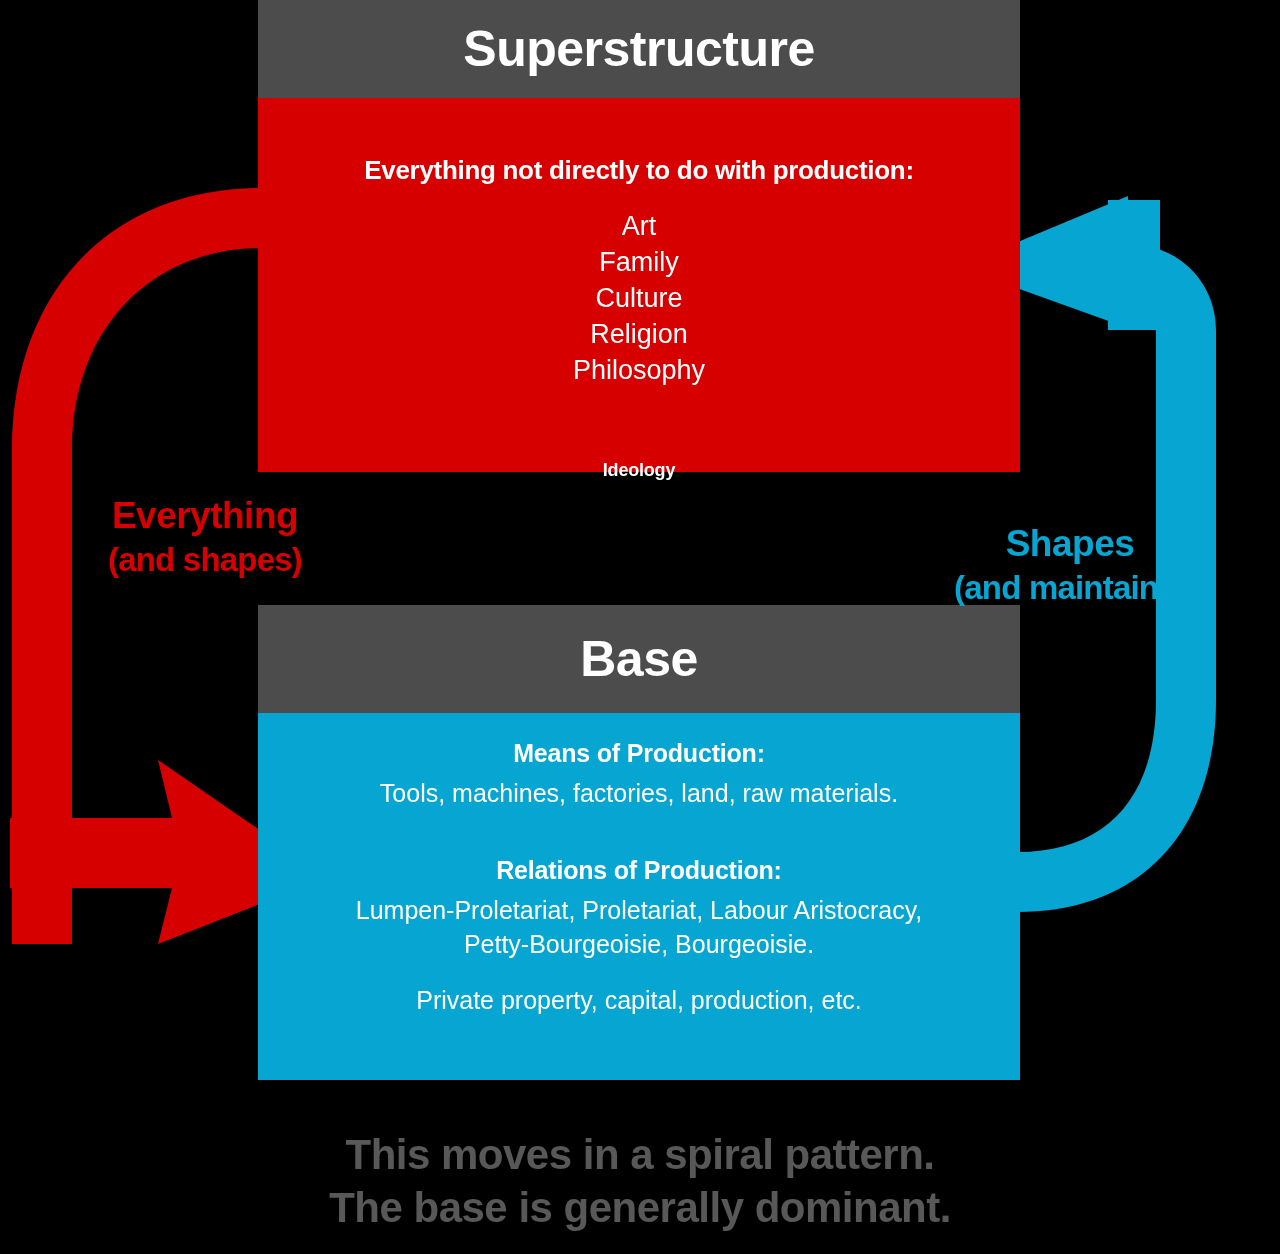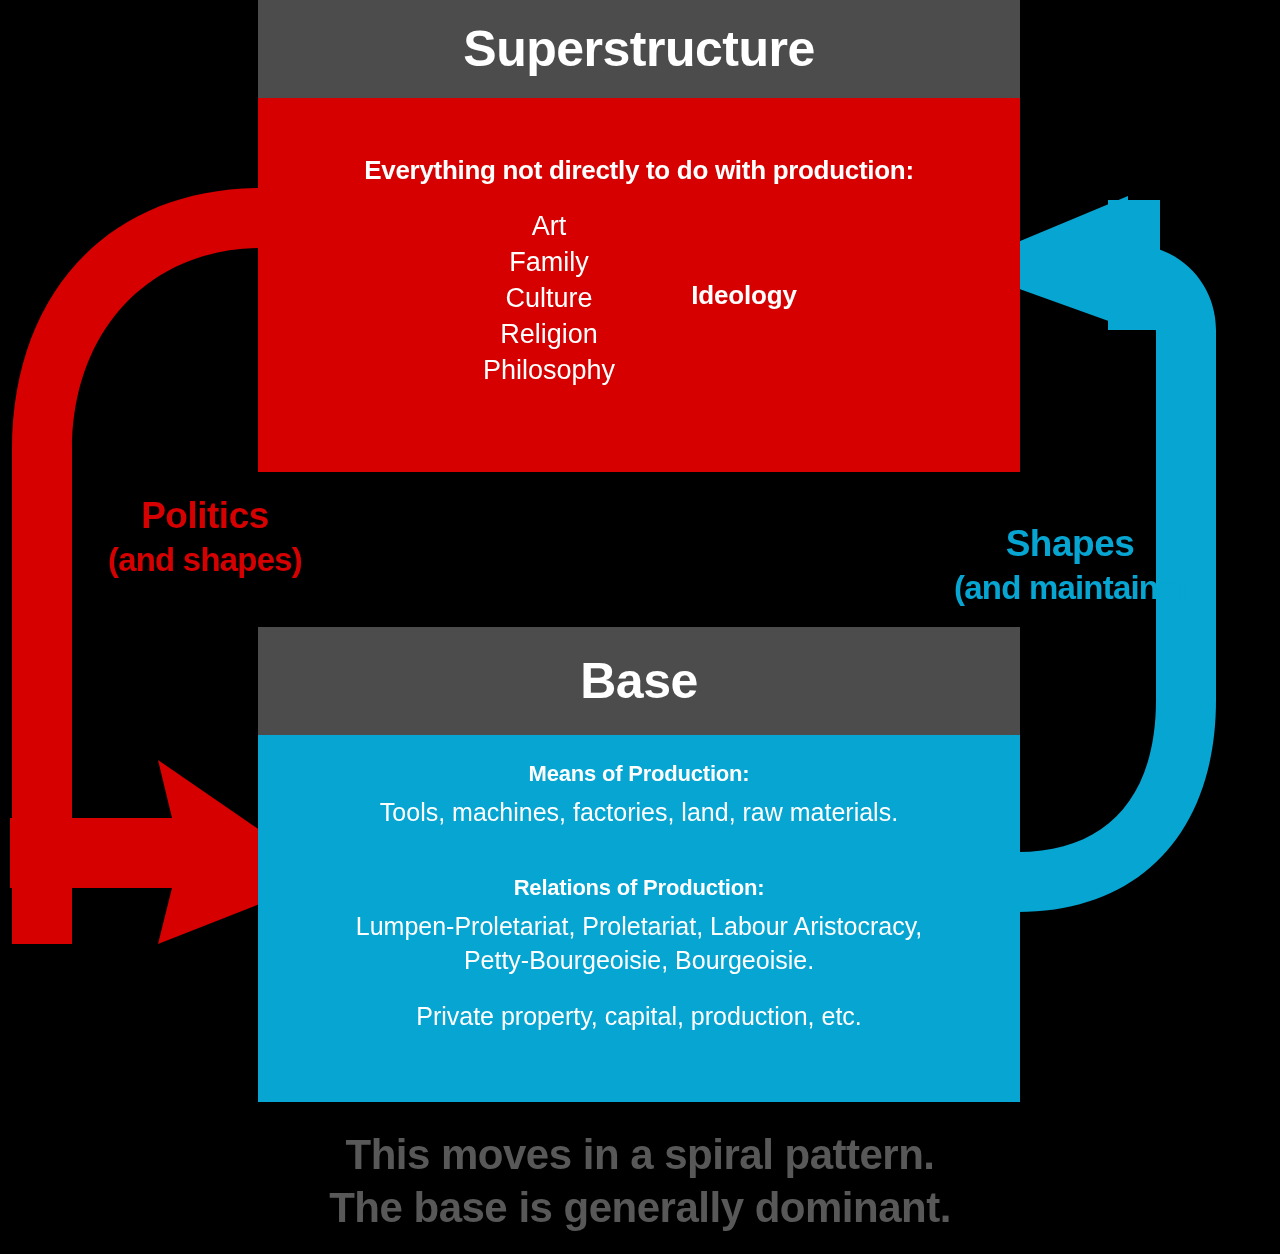--- a/index.html
+++ b/index.html
@@ -66,64 +66,65 @@
     color: #ffffff;
     font-weight: bold;
     font-size: 26px;
     text-align: center;
     padding-top: 57px;
     letter-spacing: -0.3px;
   }
   #ss-columns {
     display: flex;
     justify-content: center;
-    align-items: flex-start;
+    align-items: center;
     margin-top: 22px;
+    flex-direction: column;
   }
   .ss-col {
     color: #ffffff;
     font-size: 27px;
     line-height: 36px;
     text-align: center;
     width: 210px;
   }
   #ss-col-left { text-align: center; }
   #ss-col-center {
     width: 180px;
     font-weight: bold;
-    font-size: 26px;
+    font-size: 18px;
     color: #ffffff;
     text-align: center;
     padding-top: 72px;
     letter-spacing: -0.2px;
   }
   #ss-col-right { text-align: center; }
 
   
   #base {
     left: 258px;
-    top: 627px;
+    top: 605px;
     width: 762px;
     height: 475px;
   }
   #base .panel-header {
     height: 108px;
     font-size: 50px;
     font-stretch: condensed;
   }
   #base .panel-body {
     background: #06a5d2;
     height: 367px;
     color: #ffffff;
     text-align: center;
     padding-top: 26px;
   }
   .base-heading {
     font-weight: bold;
-    font-size: 22px;
+    font-size: 25px;
     letter-spacing: -0.2px;
     margin-bottom: 8px;
   }
   .base-line {
     font-size: 25px;
     line-height: 34px;
   }
   #mop-block { margin-bottom: 46px; }
   #rop-lines { margin-bottom: 22px; }
 
@@ -252,21 +253,21 @@
           <div class="base-line">Lumpen-Proletariat, Proletariat, Labour Aristocracy,</div>
           <div class="base-line">Petty-Bourgeoisie, Bourgeoisie.</div>
         </div>
         <div class="base-line">Private property, capital, production, etc.</div>
       </div>
 
     </div>
   </div>
 
   <div class="arrow-label" id="label-maintains">
-    <span class="big">Politics</span>
+    <span class="big">Everything</span>
     <span class="sub">(and shapes)</span>
   </div>
 
   <div class="arrow-label" id="label-shapes">
     <span class="big">Shapes</span>
     <span class="sub">(and maintains)</span>
   </div>
 
   <div id="caption">
     <span>This moves in a spiral pattern.</span>

